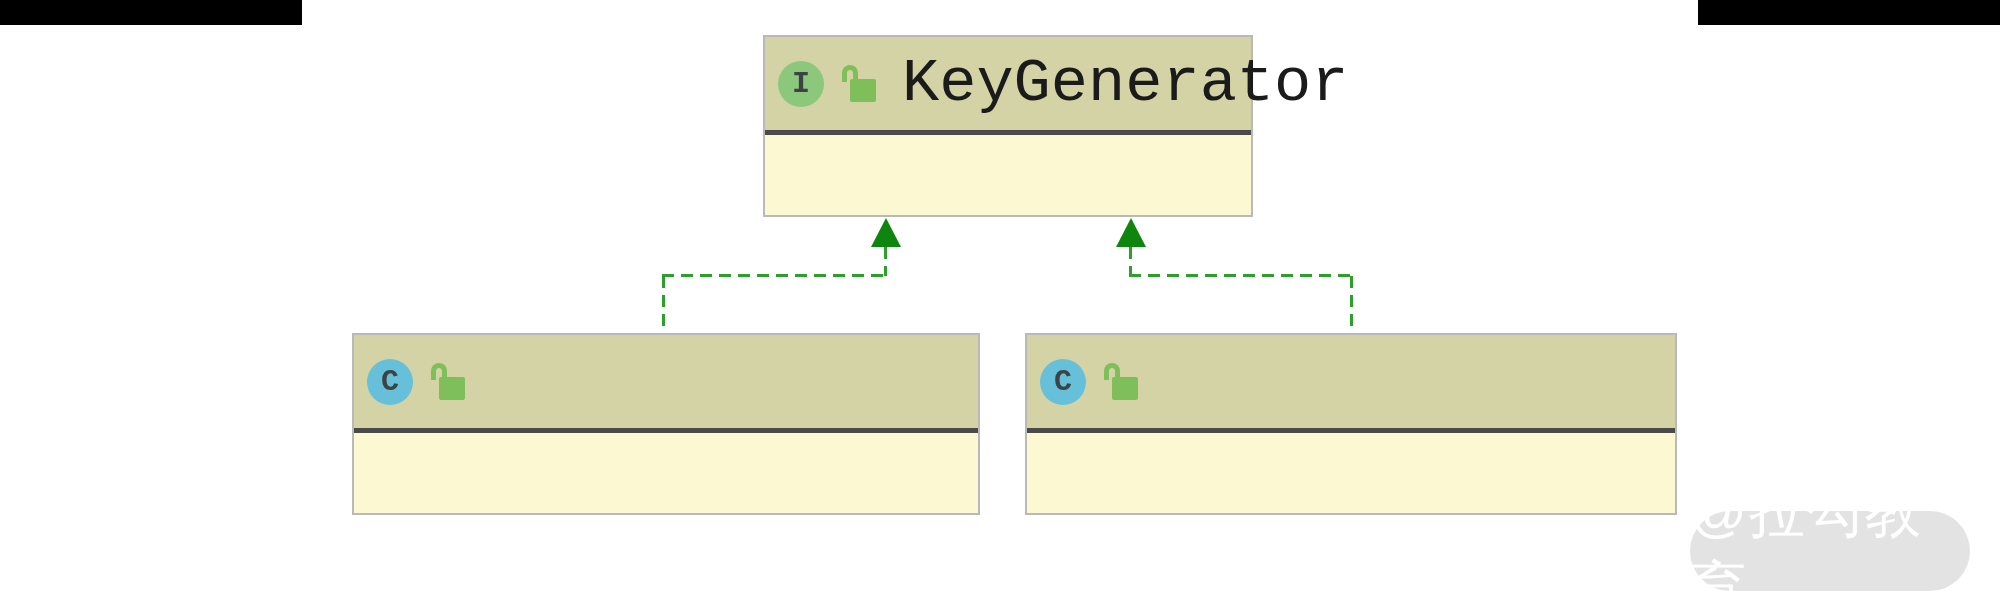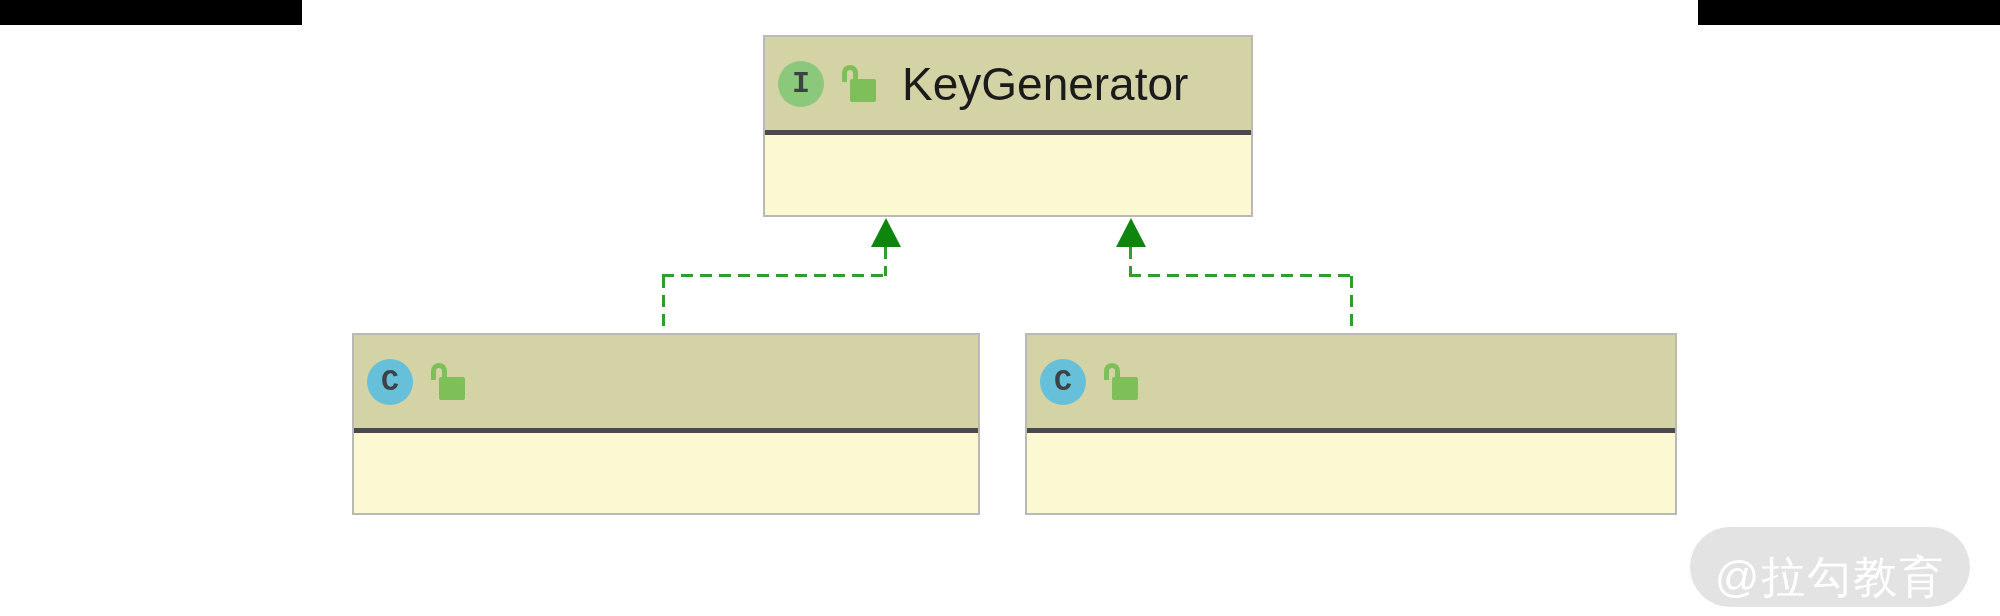--- a/index.html
+++ b/index.html
@@ -63,22 +63,22 @@
   .lock-shackle::before{
     content:"";position:absolute;left:-5px;top:8px;width:5px;height:6px;
     background:#fff0;
   }
   .lock-body{
     position:absolute;right:0;bottom:0;width:26px;height:23px;
     background:var(--lock_green);border-radius:2px;
   }
 
   .node-title{
-    margin-left:26px;font-size:46px;line-height:1;
-    font-family:Liberation Sans, sans-serif;white-space:nowrap;
+    margin-left:26px;font-size:62px;line-height:1;
+    font-family:Liberation Mono, monospace;white-space:nowrap;
   }
   .node-title.interface{color:var(--interface_title);}
   .node-title.class{color:var(--class_title);}
 
   .dash-h{
     position:absolute;height:3px;
     background:repeating-linear-gradient(90deg,var(--line_green) 0 12px,transparent 12px 19px);
   }
   .dash-v{
     position:absolute;width:3px;
@@ -96,23 +96,23 @@
   .lc-arrow{left:871px;top:218px;}
   
   .rc-v1{left:1350px;top:276px;height:57px;}
   .rc-h{left:1129px;top:274px;width:224px;}
   .rc-v2{left:1129px;top:247px;height:29px;}
   .rc-arrow{left:1116px;top:218px;}
 
   .watermark{
     position:absolute;left:1690px;top:511px;width:280px;height:80px;
     background:var(--watermark_bg);border-radius:40px;
-    display:flex;align-items:flex-end;justify-content:center;
-    font-family:"Liberation Sans",sans-serif;font-size:44px;
-    color:var(--watermark_text);letter-spacing:2px;margin-top:16px;
+    display:flex;align-items:center;justify-content:center;
+    font-family:"Liberation Sans",sans-serif;font-size:56px;
+    color:var(--watermark_text);letter-spacing:2px;
   }
 </style>
 </head>
 <body>
 
 <div class="canvas">
 
   <div class="topbar left"></div>
   <div class="topbar right"></div>
 

